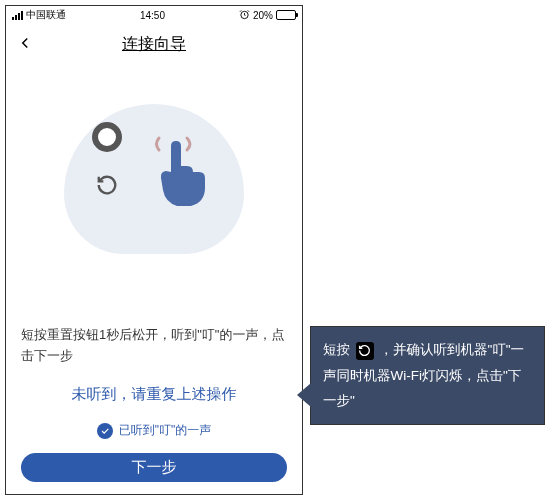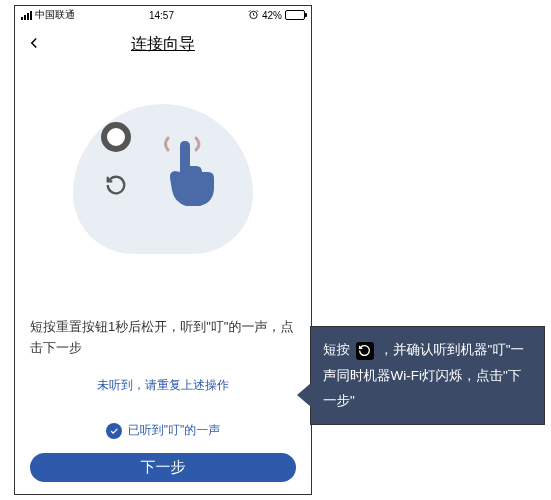--- a/index.html
+++ b/index.html
@@ -1,38 +1,38 @@
 <!DOCTYPE html>
 <html><head>
   <meta charset="utf-8">
   <style>
     * { margin: 0; padding: 0; box-sizing: border-box; }
     body { font-family: -apple-system, "PingFang SC", "Helvetica Neue", sans-serif; background: #fff; width: 551px; height: 500px; position: relative; }
-    .phone-frame { position: absolute; left: 14px; top: 5px; width: 298px; height: 490px; border: 1px solid #333; background: #fff; }
+    .phone-frame { position: absolute; left: 5px; top: 5px; width: 298px; height: 490px; border: 1px solid #333; background: #fff; }
     .status-bar { height: 18px; display: flex; align-items: center; justify-content: space-between; padding: 0 6px; font-size: 10px; color: #000; }
     .status-left { display: flex; align-items: center; gap: 3px; }
     .status-right { display: flex; align-items: center; gap: 3px; }
     .signal-bars { display: inline-flex; align-items: flex-end; gap: 1px; }
     .signal-bars span { width: 2px; background: #000; display: inline-block; }
     .signal-bars span:nth-child(1){height:3px}.signal-bars span:nth-child(2){height:5px}.signal-bars span:nth-child(3){height:7px}.signal-bars span:nth-child(4){height:9px}
     .battery { width: 20px; height: 10px; border: 1px solid #000; border-radius: 2px; position: relative; }
     .battery::after { content: ""; position: absolute; right: -3px; top: 2px; width: 2px; height: 4px; background: #000; border-radius: 0 1px 1px 0; }
     .battery-fill { width: 62%; height: 100%; background: #000; }
     .nav-bar { height: 40px; display: flex; align-items: center; position: relative; border-bottom: 0; text-decoration: underline; }
     .back-icon { position: absolute; left: 10px; top: 10px; }
     .nav-title { width: 100%; text-align: center; font-size: 16px; color: #000; }
     .content { padding: 10px 15px; height: calc(100% - 58px); position: relative; }
     .robot-area { width: 200px; height: 170px; margin: 20px auto 0; position: relative; }
     .robot-body { width: 180px; height: 150px; background: #e9eef5; border-radius: 90px 90px 60px 60px; position: absolute; left: 10px; top: 10px; }
     .robot-btn1 { position: absolute; left: 38px; top: 28px; width: 30px; height: 30px; border-radius: 50%; background: #fff; border: 6px solid #555; }
     .robot-btn2 { position: absolute; left: 42px; top: 80px; }
     .hand { position: absolute; left: 95px; top: 40px; }
     .bottom-block { position: absolute; bottom: 12px; left: 15px; right: 15px; }
     .instruction { font-size: 13px; color: #333; line-height: 1.6; margin-bottom: 18px; }
-    .hint-link { font-size: 12px; color: #2e5aac; text-align: center; margin-bottom: 28px; }
+    .hint-link { font-size: 15px; color: #2e5aac; text-align: center; margin-bottom: 18px; }
     .check-row { display: flex; align-items: center; justify-content: center; gap: 6px; font-size: 12px; color: #2e5aac; margin-bottom: 14px; }
     .check-circle { width: 16px; height: 16px; border-radius: 50%; background: #2e5aac; display: flex; align-items: center; justify-content: center; }
     .next-btn { width: 100%; height: 29px; background: #2e5aac; color: #fff; border: none; border-radius: 20px; font-size: 15px; }
     .tooltip { position: absolute; right: 6px; top: 326px; width: 235px; background: #3b4a66; color: #fff; padding: 10px 12px; font-size: 13.5px; line-height: 1.9; border: 1px solid #333; }
     .tooltip-arrow { position: absolute; left: -14px; top: 56px; width: 0; height: 0; border-top: 12px solid transparent; border-bottom: 12px solid transparent; border-right: 14px solid #3b4a66; }
     .tt-reset-icon { display: inline-flex; width: 18px; height: 18px; background: #000; border-radius: 3px; align-items: center; justify-content: center; vertical-align: -3px; margin: 0 2px; }
   </style>
 </head>
 <body>
 
@@ -40,29 +40,29 @@
   <div class="status-bar">
     <div class="status-left">
       <span class="signal-bars">
           <span></span>
           <span></span>
           <span></span>
           <span></span>
         </span>
       <span>中国联通</span>
     </div>
-    <span>14:57</span>
+    <span>14:50</span>
     <div class="status-right">
       <span>
         <svg width="11" height="11" viewBox="0 0 24 24" fill="none" stroke="#000" stroke-width="2">
             <circle cx="12" cy="13" r="8"></circle>
             <path d="M12 9v4l2 2M5 3l-3 3M22 6l-3-3"></path>
           </svg>
       </span>
-      <span>42%</span>
+      <span>20%</span>
       <span class="battery"><span class="battery-fill"></span></span>
     </div>
   </div>
 
   <div class="nav-bar">
     <span class="back-icon">
       <svg width="18" height="18" viewBox="0 0 24 24" fill="none" stroke="#000" stroke-width="2">
           <path d="M15 18l-6-6 6-6"></path>
         </svg>
     </span>

